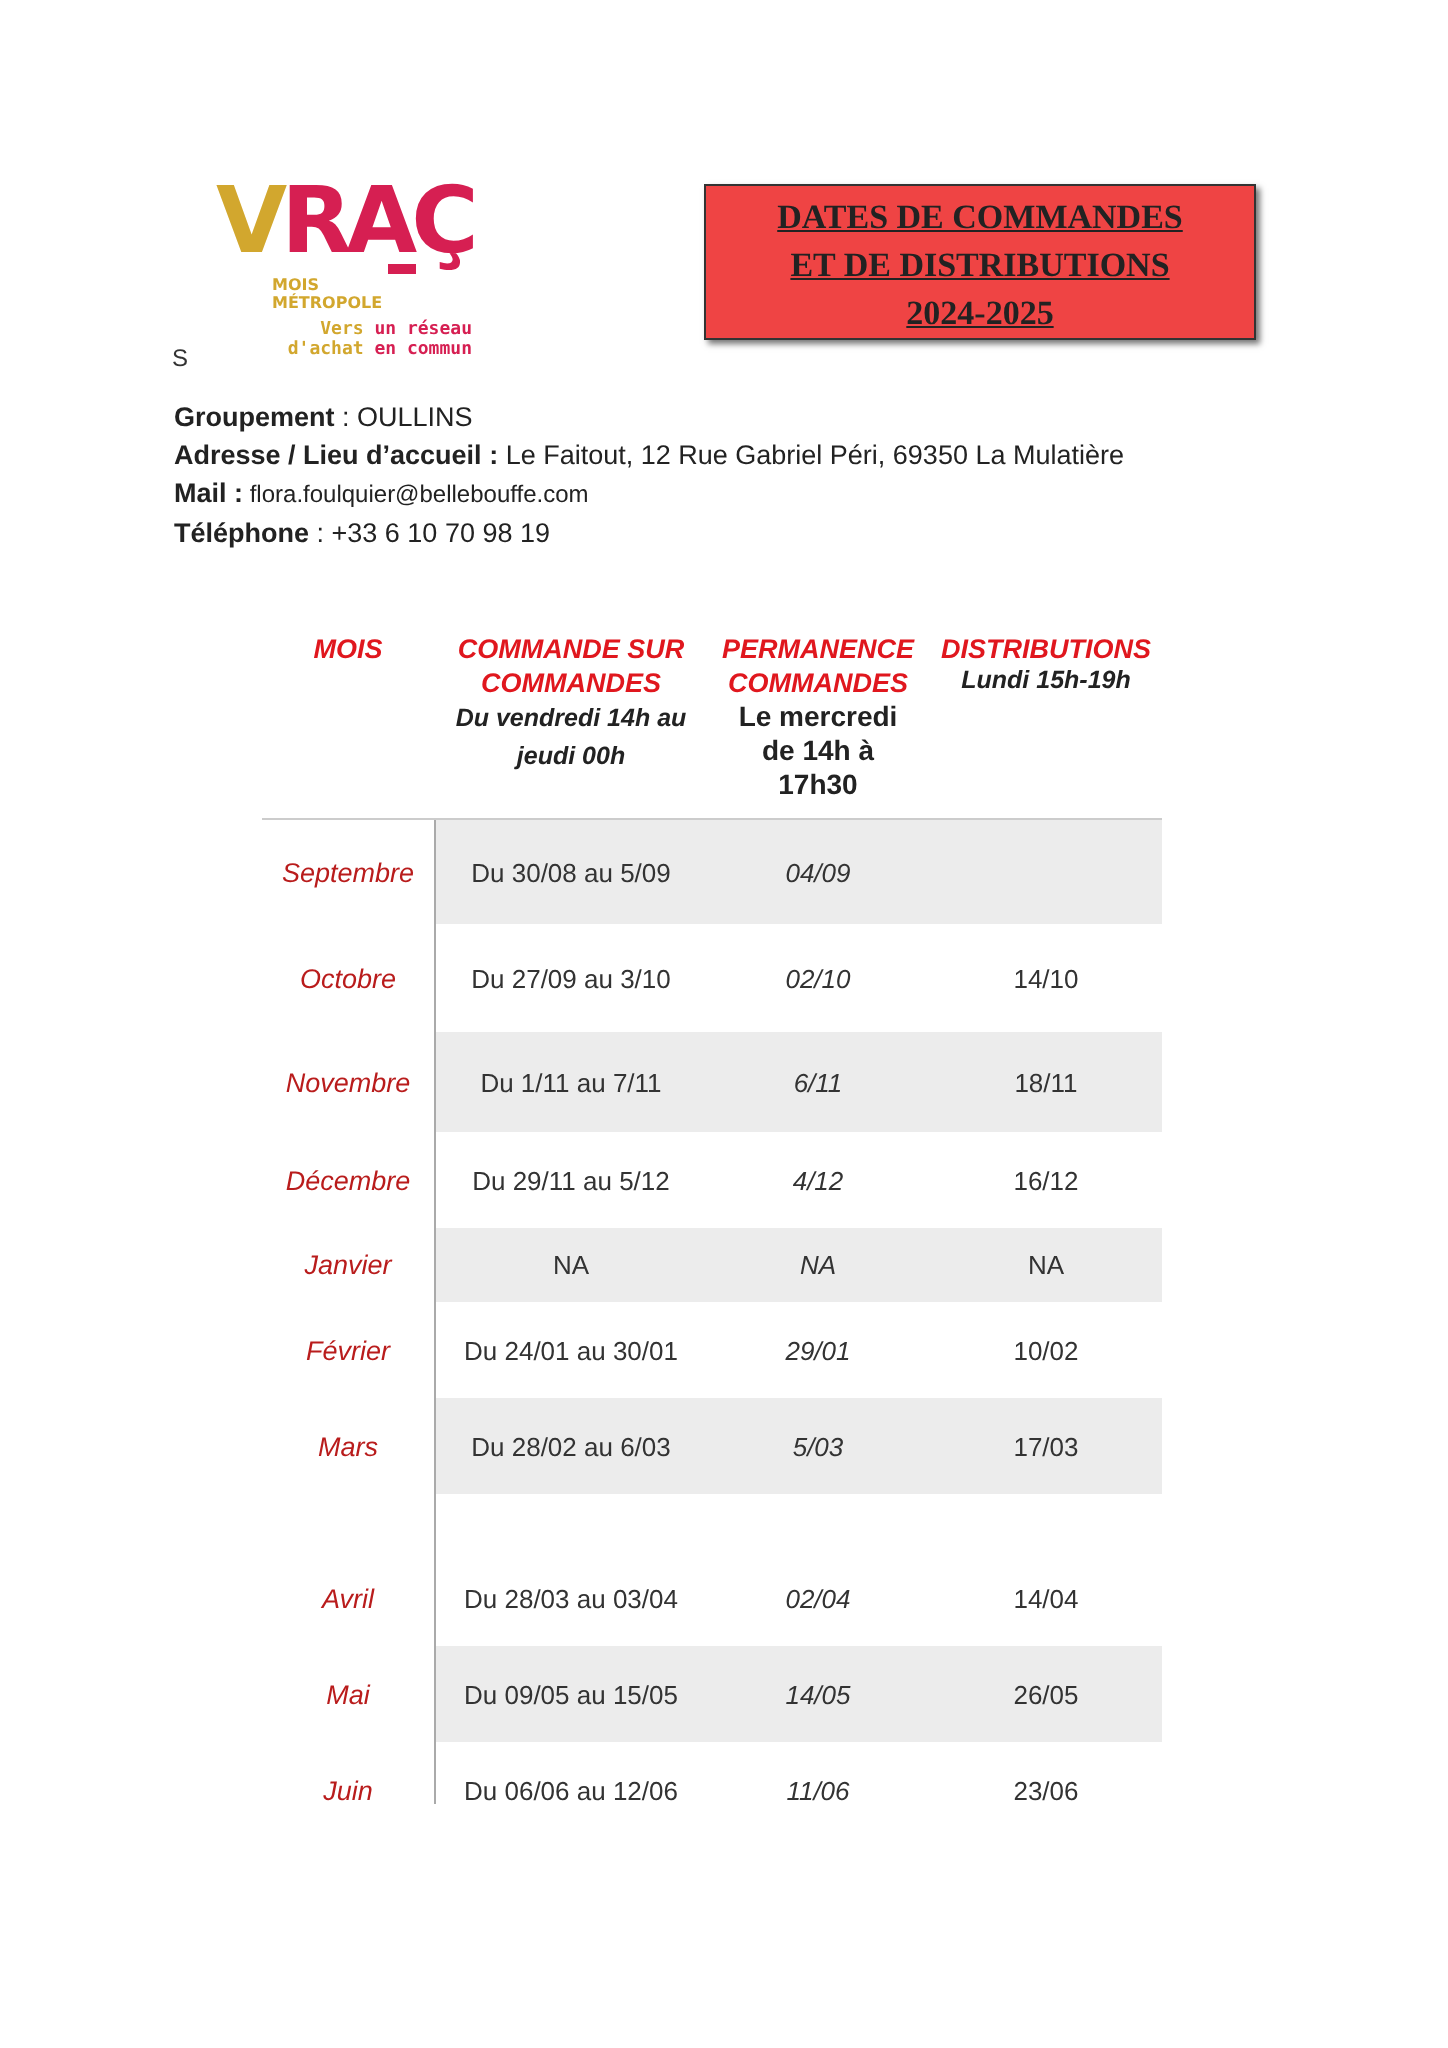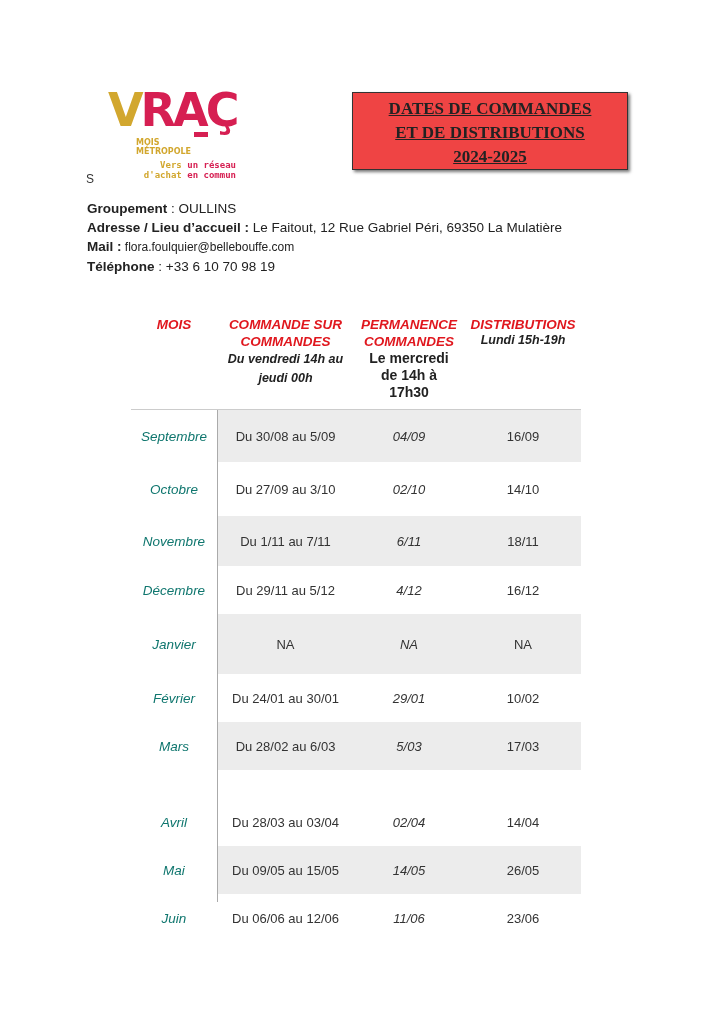--- a/index.html
+++ b/index.html
@@ -41,21 +41,21 @@
     .h-sub { color: #222; font-weight: bold; font-style: italic; font-size: 12.5px; line-height: 19px; }
     .h-sub2 { color: #222; font-weight: bold; font-size: 14px; line-height: 17px; font-style: normal; }
     .hdr-line { position: absolute; left: 0; top: 93px; width: 450px; height: 1px; background: #ccc; }
 
     .rows { position: relative; }
     .vline { position: absolute; left: 86px; top: 0; width: 1px; height: 492px; background: #aaa; }
     .row { position: relative; height: 49px; }
     .row.shade .bg { position: absolute; left: 87px; right: 0; top: 0; bottom: 0; background: #ececec; }
     .cell { position: absolute; top: 0; height: 100%; display: flex; align-items: center; justify-content: center;
             font-size: 13px; color: #333; }
-    .c-month { left: 0; width: 86px; color: #0f766e; font-style: italic; font-size: 13.5px; }
+    .c-month { left: 0; width: 86px; color: #b91c1c; font-style: italic; font-size: 13.5px; }
     .c-order { left: 87px; width: 135px; text-align: right; }
     .c-perm { left: 222px; width: 112px; font-style: italic; }
     .c-dist { left: 334px; width: 116px; }
   </style>
 </head>
 <body>
 
 <div class="logo">
   <div class="logo-word">
     <span class="v">V</span><span class="rac">RAÇ</span>
@@ -111,21 +111,20 @@
   </div>
 
   <div class="rows">
     <div class="vline"></div>
     <div id="row-container">
         <div class="row shade" style="height: 52px;">
     <div class="bg"></div>
     <div class="cell c-month">Septembre</div>
     <div class="cell c-order">Du 30/08 au 5/09</div>
     <div class="cell c-perm">04/09</div>
-    <div class="cell c-dist">16/09</div>
   </div>
         <div class="row" style="height: 54px;">
     <div class="bg"></div>
     <div class="cell c-month">Octobre</div>
     <div class="cell c-order">Du 27/09 au 3/10</div>
     <div class="cell c-perm">02/10</div>
     <div class="cell c-dist">14/10</div>
   </div>
         <div class="row shade" style="height: 50px;">
     <div class="bg"></div>
@@ -134,21 +133,21 @@
     <div class="cell c-perm">6/11</div>
     <div class="cell c-dist">18/11</div>
   </div>
         <div class="row" style="height: 48px;">
     <div class="bg"></div>
     <div class="cell c-month">Décembre</div>
     <div class="cell c-order">Du 29/11 au 5/12</div>
     <div class="cell c-perm">4/12</div>
     <div class="cell c-dist">16/12</div>
   </div>
-        <div class="row shade" style="height: 60px;">
+        <div class="row shade" style="height: 37px;">
     <div class="bg"></div>
     <div class="cell c-month">Janvier</div>
     <div class="cell c-order">NA</div>
     <div class="cell c-perm">NA</div>
     <div class="cell c-dist">NA</div>
   </div>
         <div class="row" style="height: 48px;">
     <div class="bg"></div>
     <div class="cell c-month">Février</div>
     <div class="cell c-order">Du 24/01 au 30/01</div>

